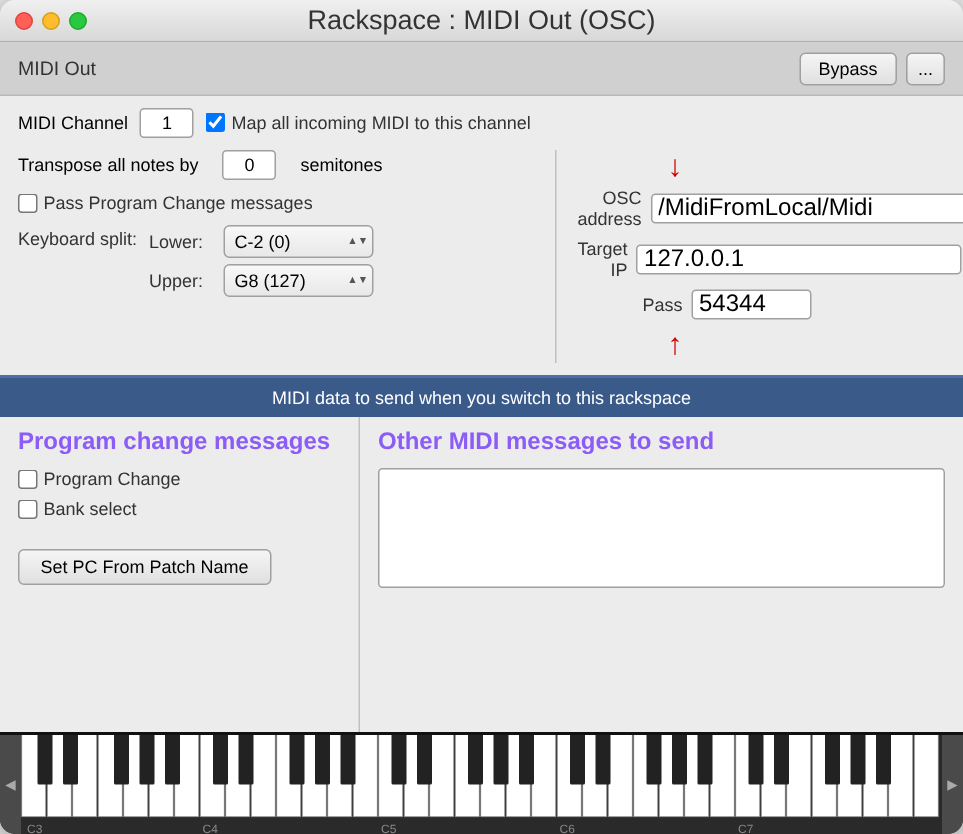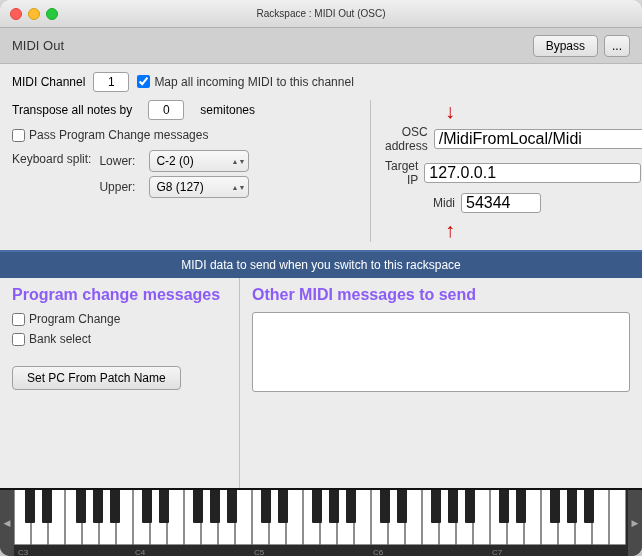--- a/index.html
+++ b/index.html
@@ -42,21 +42,21 @@
       height: 12px;
       border-radius: 50%;
     }
     .tl-close { background: #ff5f57; border: 1px solid #e0443e; }
     .tl-min { background: #febc2e; border: 1px solid #d4a017; }
     .tl-max { background: #28c840; border: 1px solid #1aab29; }
     .title-bar-title {
       position: absolute;
       left: 50%;
       transform: translateX(-50%);
-      font-size: 10px;
+      font-size: 18px;
       font-weight: 500;
       color: #333;
     }
     
     .toolbar {
       background: #d0d0d0;
       height: 36px;
       display: flex;
       align-items: center;
       padding: 0 12px;
@@ -411,21 +411,21 @@
           </div>
           <div class="osc-row">
             <span class="osc-label">OSC address</span>
             <input class="osc-input" type="text" value="/MidiFromLocal/Midi" style="">
           </div>
           <div class="osc-row">
             <span class="osc-label">Target IP</span>
             <input class="osc-input" type="text" value="127.0.0.1" style="">
           </div>
           <div class="osc-row">
-            <span class="osc-label">Midi</span>
+            <span class="osc-label">Pass</span>
             <input class="osc-input" type="text" style="width: 80px; flex: 0 0 auto;" value="54344">
           </div>
 
           <div style="text-align:left; margin-top:2px; margin-left:60px;">
             <span style="color:#cc0000; font-size:20px; display:inline-block;">↑</span>
           </div>
         </div>
       </div>
     </div>
 

